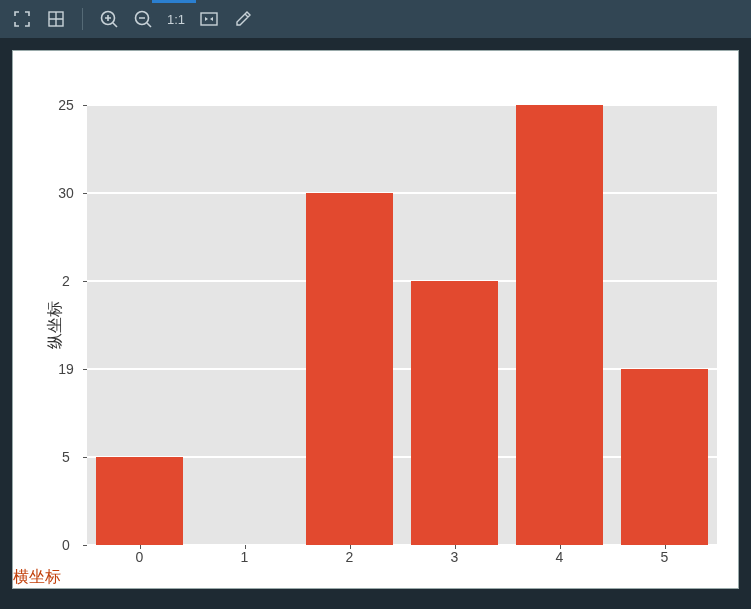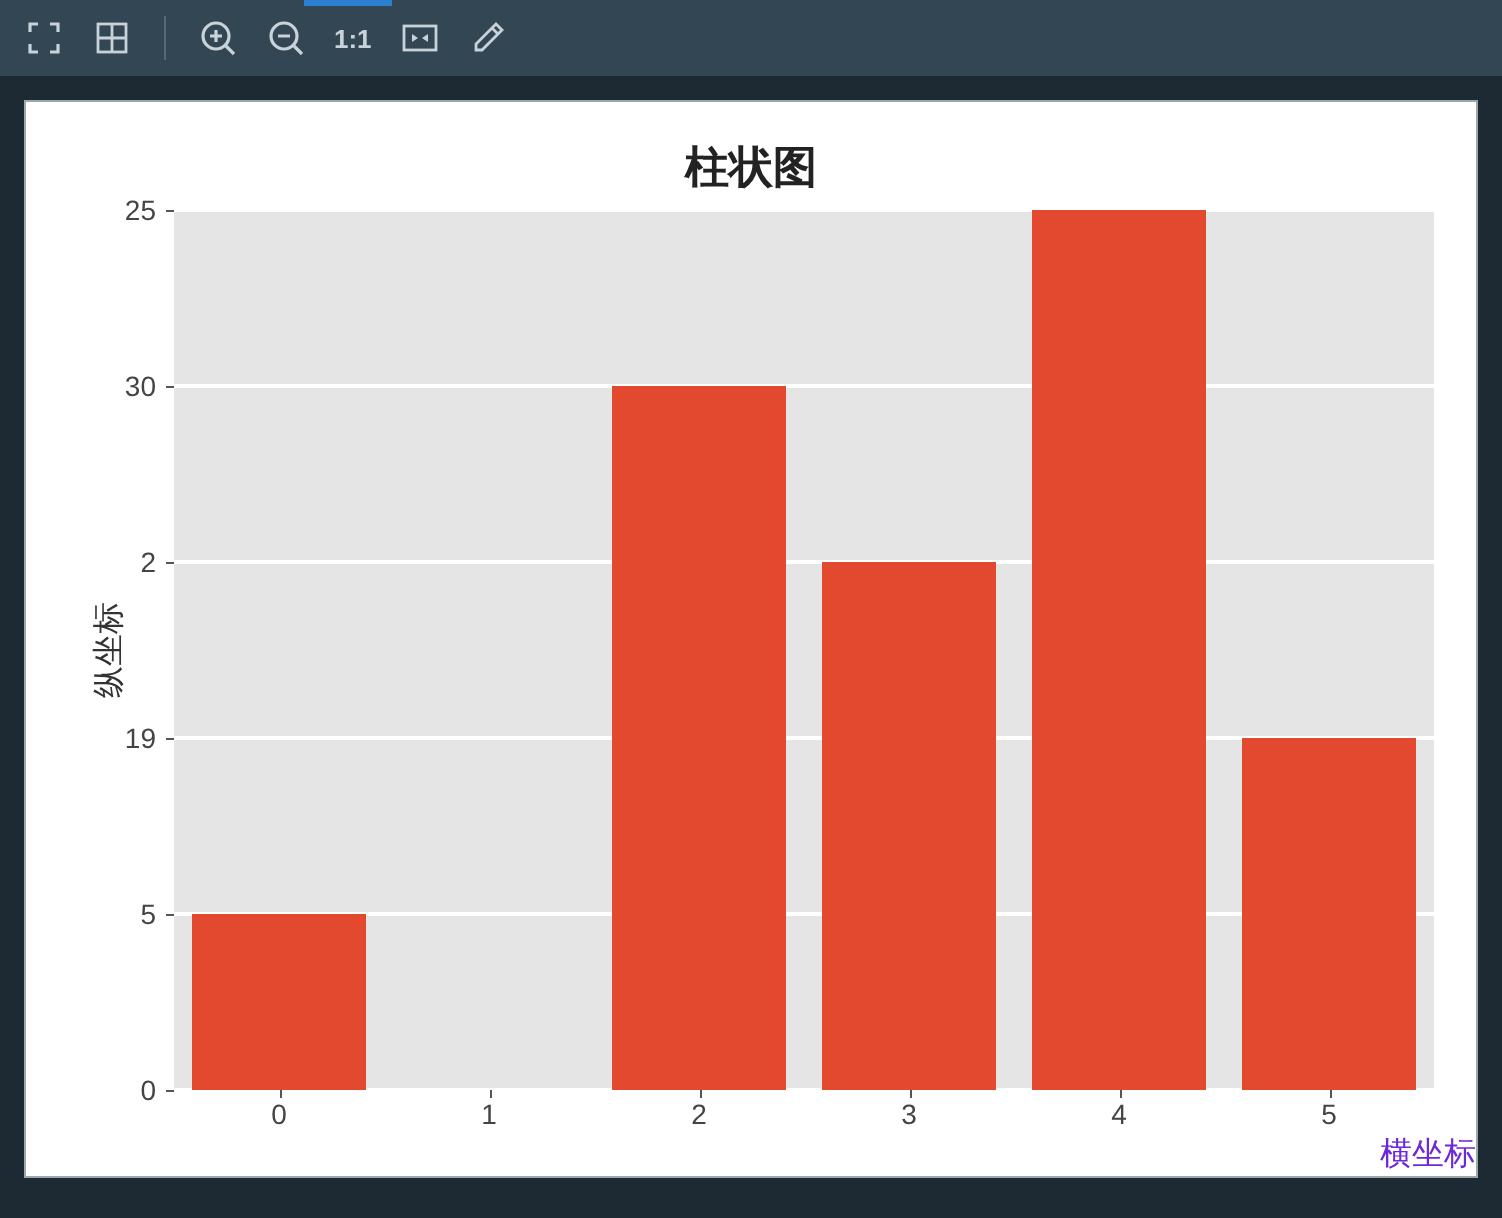--- a/index.html
+++ b/index.html
@@ -5,26 +5,26 @@
   html,body{margin:0;padding:0;background:#1e2a33;font-family:Arial,"Microsoft YaHei",sans-serif;width:751px;height:609px;overflow:hidden}
   .toolbar{height:38px;background:#324654;display:flex;align-items:center;color:#c8d2d8;font-size:14px;padding:0 12px;box-sizing:border-box;position:relative}
   .toolbar .left{display:flex;align-items:center;gap:14px}
   .toolbar .status{position:absolute;right:12px;top:0;line-height:38px;font-size:15px;color:#dfe6ea}
   .icon-btn{width:20px;height:20px;display:flex;align-items:center;justify-content:center;color:#c8d2d8;cursor:pointer}
   .sep{width:1px;height:22px;background:#556a76;margin:0 2px}
   .chart-doc{position:absolute;left:12px;top:50px;width:727px;height:539px;background:#fff;border:1px solid #9aa;box-sizing:border-box}
   .plot-area{position:absolute;left:74px;top:54px;width:630px;height:440px;background:#e5e5e5}
   .gridline{position:absolute;left:0;width:100%;height:2px;background:#fff}
   .bar{position:absolute;bottom:0;background:#e2492f}
-  .ytick-lab{position:absolute;right:660px;width:24px;text-align:right;font-size:14px;color:#444;transform:translateY(-50%)}
+  .ytick-lab{position:absolute;right:660px;width:24px;text-align:center;font-size:14px;color:#444;transform:translateY(-50%)}
   .xtick-lab{position:absolute;top:498px;font-size:14px;color:#444;transform:translateX(-50%)}
   .tick-mark-y{position:absolute;left:70px;width:4px;height:1px;background:#555}
   .tick-mark-x{position:absolute;top:494px;width:1px;height:4px;background:#555}
   .ylabel{position:absolute;left:18px;top:274px;transform:translateY(-50%) rotate(-90deg);transform-origin:center;font-size:16px;color:#333;white-space:nowrap}
-  .xlabel{position:absolute;left:0;right:0;top:516px;text-align:right;font-size:16px;color:#6d28d9}
+  .xlabel{position:absolute;left:0;right:0;top:516px;text-align:left;font-size:16px;color:#c2410c}
   .title{position:absolute;left:0;right:0;top:18px;text-align:center;font-size:22px;font-weight:bold;color:#222}
   .watermark{position:absolute;right:8px;bottom:4px;font-size:14px;color:rgba(120,120,120,.55)}
   .tab-indicator{position:absolute;top:0;left:152px;width:44px;height:3px;background:#2b7fd0}
 </style>
 </head>
 <body>
 
 <div class="toolbar">
   <div class="tab-indicator"></div>
   <div class="left">
@@ -45,37 +45,36 @@
           <circle cx="8" cy="8" r="6.5"></circle>
           <path d="M8 5v6M5 8h6M13 13l4 4"></path>
         </svg>
     </div>
     <div class="icon-btn">
       <svg width="18" height="18" viewBox="0 0 18 18" stroke="#c8d2d8" stroke-width="1.6" fill="none">
           <circle cx="8" cy="8" r="6.5"></circle>
           <path d="M5 8h6M13 13l4 4"></path>
         </svg>
     </div>
-    <div class="icon-btn" style="width:auto;font-size:13px;font-weight:bold">1:1</div>
+    <div class="icon-btn" style="width:auto;font-size:13px;font-weight:normal">1:1</div>
     <div class="icon-btn">
       <svg width="18" height="14" viewBox="0 0 18 14" stroke="#c8d2d8" stroke-width="1.4" fill="none">
           <rect x="1" y="1" width="16" height="12"></rect>
           <path d="M5 5l3 2-3 2M13 5l-3 2 3 2" fill="#c8d2d8" stroke="none"></path>
         </svg>
     </div>
     <div class="icon-btn">
       <svg width="16" height="16" viewBox="0 0 16 16" stroke="#c8d2d8" stroke-width="1.4" fill="none">
           <path d="M12 1l3 3-2 2-3-3zM10 3L2 11v3h3l8-8"></path>
         </svg>
     </div>
   </div>
 </div>
 
 <div class="chart-doc">
-  <div class="title">柱状图</div>
   <div class="ylabel">纵坐标</div>
   <div class="xlabel">横坐标</div>
   <div class="plot-area" id="plot">
       <div class="gridline" style="top: 439px;"></div>
       <div class="gridline" style="top: 351px;"></div>
       <div class="gridline" style="top: 263px;"></div>
       <div class="gridline" style="top: 175px;"></div>
       <div class="gridline" style="top: 87px;"></div>
       <div class="gridline" style="top: -1px;"></div>
       <div class="bar" style="left: 9.45px; width: 86.1px; height: 88px; background: rgb(226, 73, 47);"></div>

